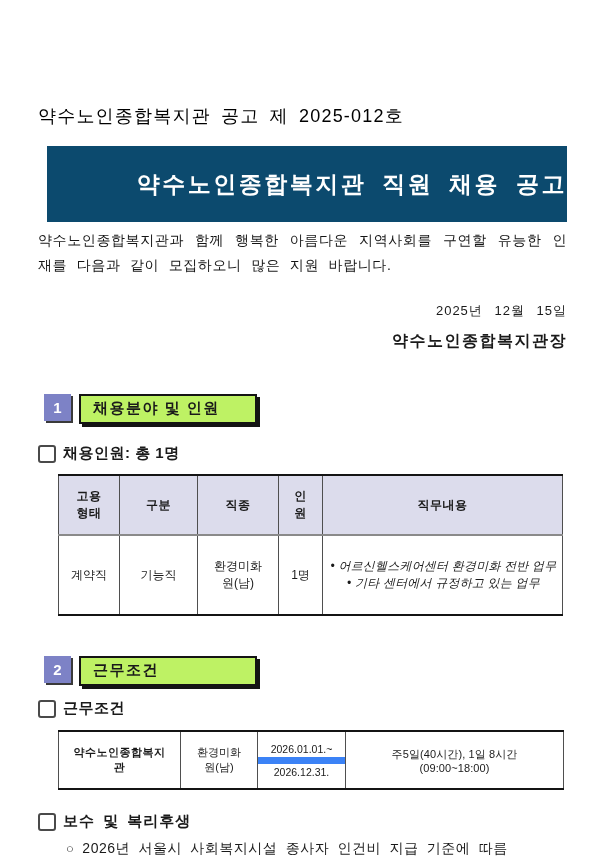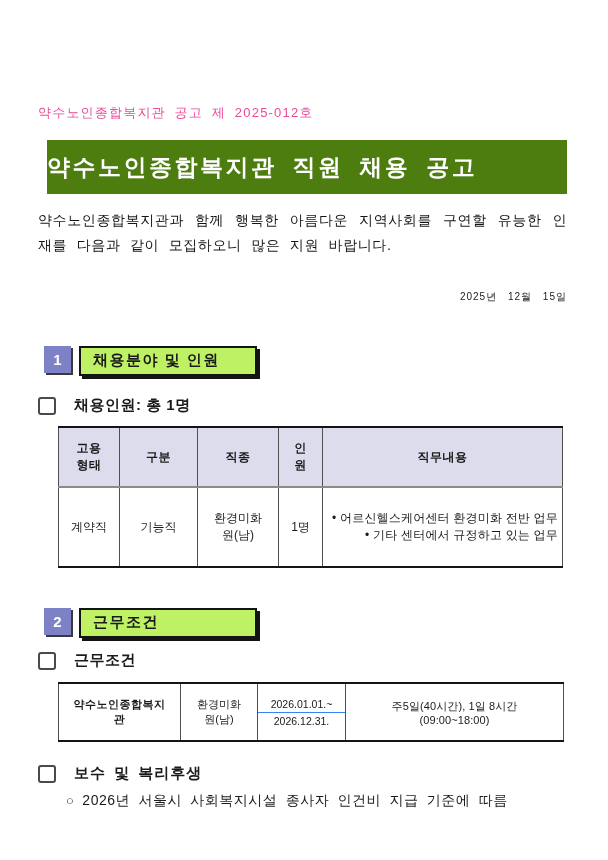--- a/index.html
+++ b/index.html
@@ -4,100 +4,101 @@
 <style>
   html,body{margin:0;padding:0;background:#ffffff;}
   body{
     width:608px;height:860px;
     font-family:"Liberation Sans","DejaVu Sans",sans-serif;
     color:#1a1a1a;
     -webkit-font-smoothing:antialiased;
   }
   .page{padding:104px 41px 0 38px;box-sizing:border-box;}
 
-  .notice-no{font-size:13px;letter-spacing:1.2px;word-spacing:4px;color:#ec4899;}
+  .notice-no{font-size:18px;letter-spacing:1.2px;word-spacing:4px;color:#000000;}
 
   .banner{
-    margin:18px 0 0 9px;height:54px;
-    background:#4d7c0f;
-    display:flex;align-items:center;justify-content:flex-start;
+    margin:18px 0 0 9px;height:76px;
+    background:#0c4a6e;
+    display:flex;align-items:center;justify-content:flex-end;
   }
   .banner-title{
     color:#ffffff;font-size:23px;font-weight:bold;
     letter-spacing:2.5px;word-spacing:7px;
   }
 
   .intro{
-    margin-top:14px;font-size:14px;line-height:25px;
+    margin-top:6px;font-size:14px;line-height:25px;
     text-align:justify;letter-spacing:0.6px;word-spacing:5px;color:#151515;
   }
 
-  .date-line{margin-top:32px;text-align:right;font-size:10px;letter-spacing:1px;word-spacing:7px;}
+  .date-line{margin-top:24px;text-align:right;font-size:13px;letter-spacing:1px;word-spacing:7px;}
   .signer-line{margin-top:11px;text-align:right;font-size:16px;font-weight:bold;letter-spacing:1.5px;}
 
   .section-head{display:flex;align-items:flex-start;gap:8px;margin-left:6px;}
   .sec1{margin-top:42px;}
   .sec2{margin-top:40px;}
   .sec-num{
     width:27px;height:27px;background:#7d82c6;color:#ffffff;
     font-size:15px;font-weight:bold;
     display:flex;align-items:center;justify-content:center;
     box-shadow:2px 2px 0 #3a3a3a;
   }
   .sec-title{
     width:150px;background:#bef264;border:2px solid #141414;
     box-shadow:3px 3px 0 #141414;
     font-size:15px;font-weight:bold;letter-spacing:1.5px;
     padding:3px 12px 4px 12px;
   }
 
-  .sub-head{margin-top:20px;font-size:15px;font-weight:bold;letter-spacing:0.5px;display:flex;align-items:center;gap:18px;}
+  .sub-head{margin-top:20px;font-size:15px;font-weight:bold;letter-spacing:0.5px;display:flex;align-items:center;gap:7px;}
   .sub-head.tight{margin-top:13px;}
   .sub-head.pay{margin-top:22px;letter-spacing:1px;word-spacing:3px;}
   .chk{
     display:inline-block;width:14px;height:14px;
     border:2px solid #4a4a4a;border-radius:3px;background:#fff;flex:0 0 auto;
   }
 
   table{border-collapse:collapse;margin-left:20px;table-layout:fixed;}
   .tbl{margin-top:11px;border-top:2px solid #141414;border-bottom:2px solid #141414;}
   .tbl td{border-left:1px solid #4f4f4f;border-right:1px solid #4f4f4f;text-align:center;vertical-align:middle;padding:12px;}
   .tbl tr.hdr td{background:#dcdcec;font-weight:bold;font-size:12px;border-bottom:2px solid #8a8a8a;letter-spacing:0.5px;}
   .t1{width:504px;}
   .t1 tr.hdr td{height:24px;}
   .t1 tr.body td{height:54px;font-size:12px;}
-  .t1 td.duties{text-align:right;padding:4px 4px 4px 6px;font-size:11px;line-height:17px;letter-spacing:0.2px;}
+  .t1 td.duties{text-align:center;padding:4px 4px 4px 6px;font-size:11px;line-height:17px;letter-spacing:0.2px;font-style:italic;}
   .t1 td.emph, .t2 td.emph{font-weight:normal;}
   .t2{width:505px;margin-top:12px;}
   .t2 tr.hdr td{height:20px;}
   .t2 tr.body td{height:32px;font-size:11px;}
   .t2 td.place{font-size:13px;font-weight:bold;letter-spacing:0.5px;}
   .t2 td.job2{font-size:10.5px;}
   .t2 td.period{padding:0;margin-top:32px;}
   .t2 .p-line{height:16px;line-height:16px;font-size:10.5px;}
-  .t2 .p-line.second{border-top:1px solid #3b82f6;}
+  .t2 .p-line.second{border-top:7px solid #3b82f6;}
   .t2 td.hours{font-size:11px;letter-spacing:0.1px;}
 
   .pay-note{margin:9px 0 0 28px;font-size:14px;letter-spacing:0.5px;word-spacing:4px;display:flex;gap:8px;align-items:baseline;}
   .circle-marker{font-size:13px;}
 </style>
 </head>
 <body>
 
 <div class="page">
 
   <div class="notice-no">약수노인종합복지관 공고 제 2025-012호</div>
 
   <div class="banner">
     <div class="banner-title">약수노인종합복지관 직원 채용 공고</div>
   </div>
 
   <div class="intro">약수노인종합복지관과 함께 행복한 아름다운 지역사회를 구연할 유능한 인재를 다음과 같이 모집하오니 많은 지원 바랍니다.</div>
 
   <div class="date-line">2025년 12월 15일</div>
+  <div class="signer-line">약수노인종합복지관장</div>
 
   <div class="section-head sec1">
     <div class="sec-num">1</div>
     <div class="sec-title">채용분야 및 인원</div>
   </div>
 
   <div class="sub-head">
     <span class="chk"></span>
     <span>채용인원: 총 1명</span>
   </div>

